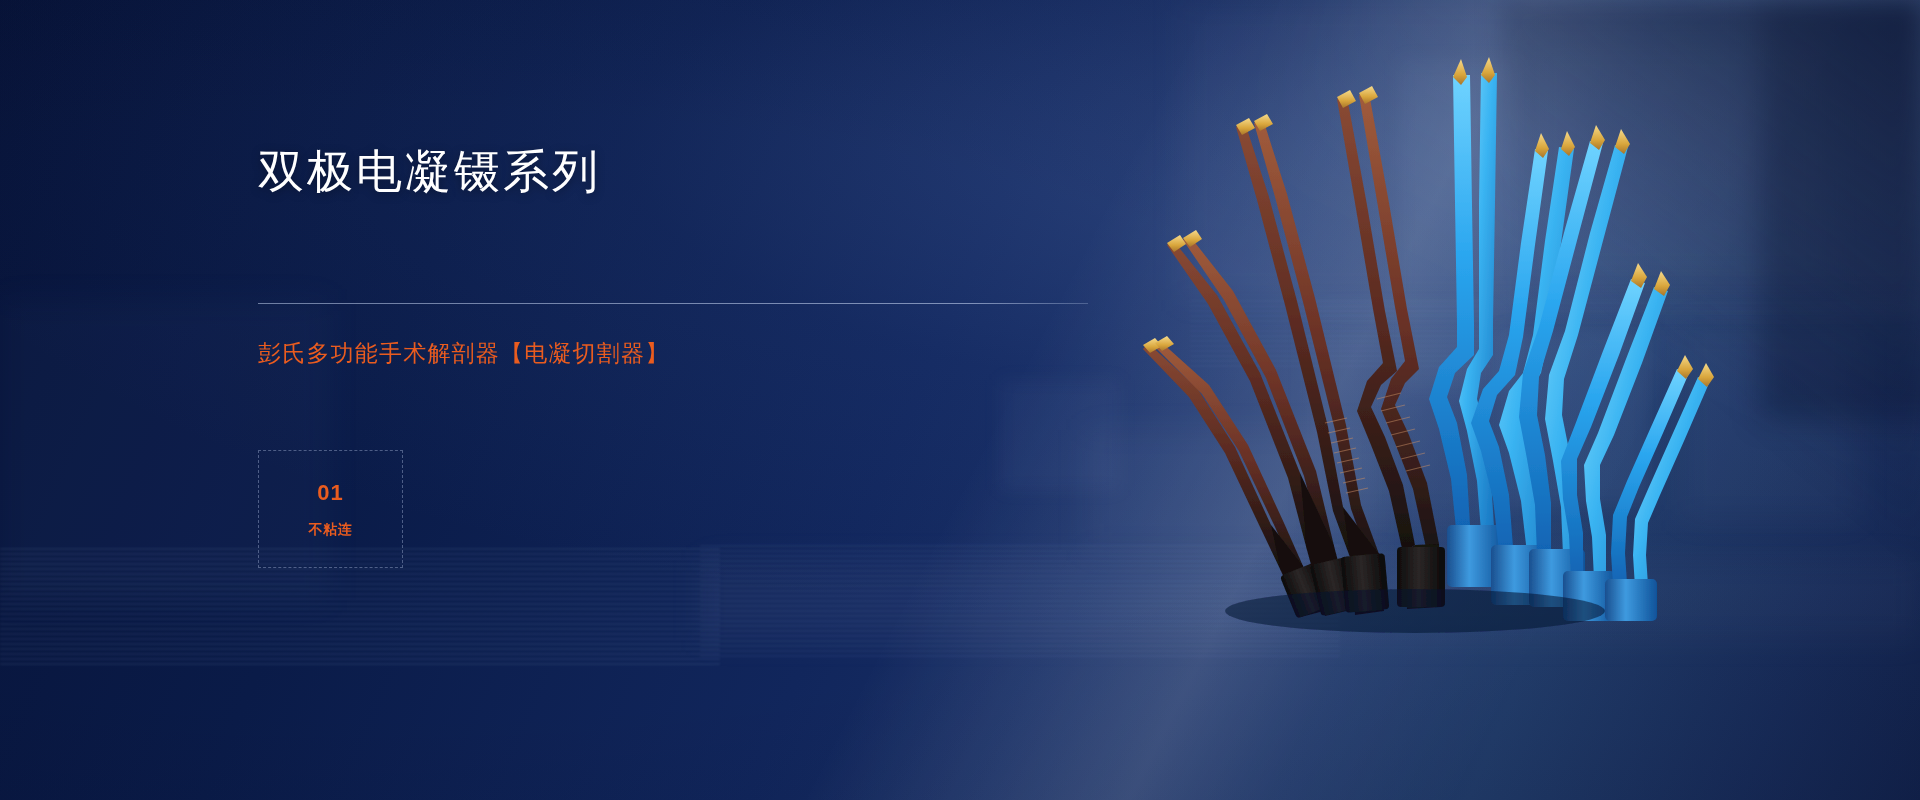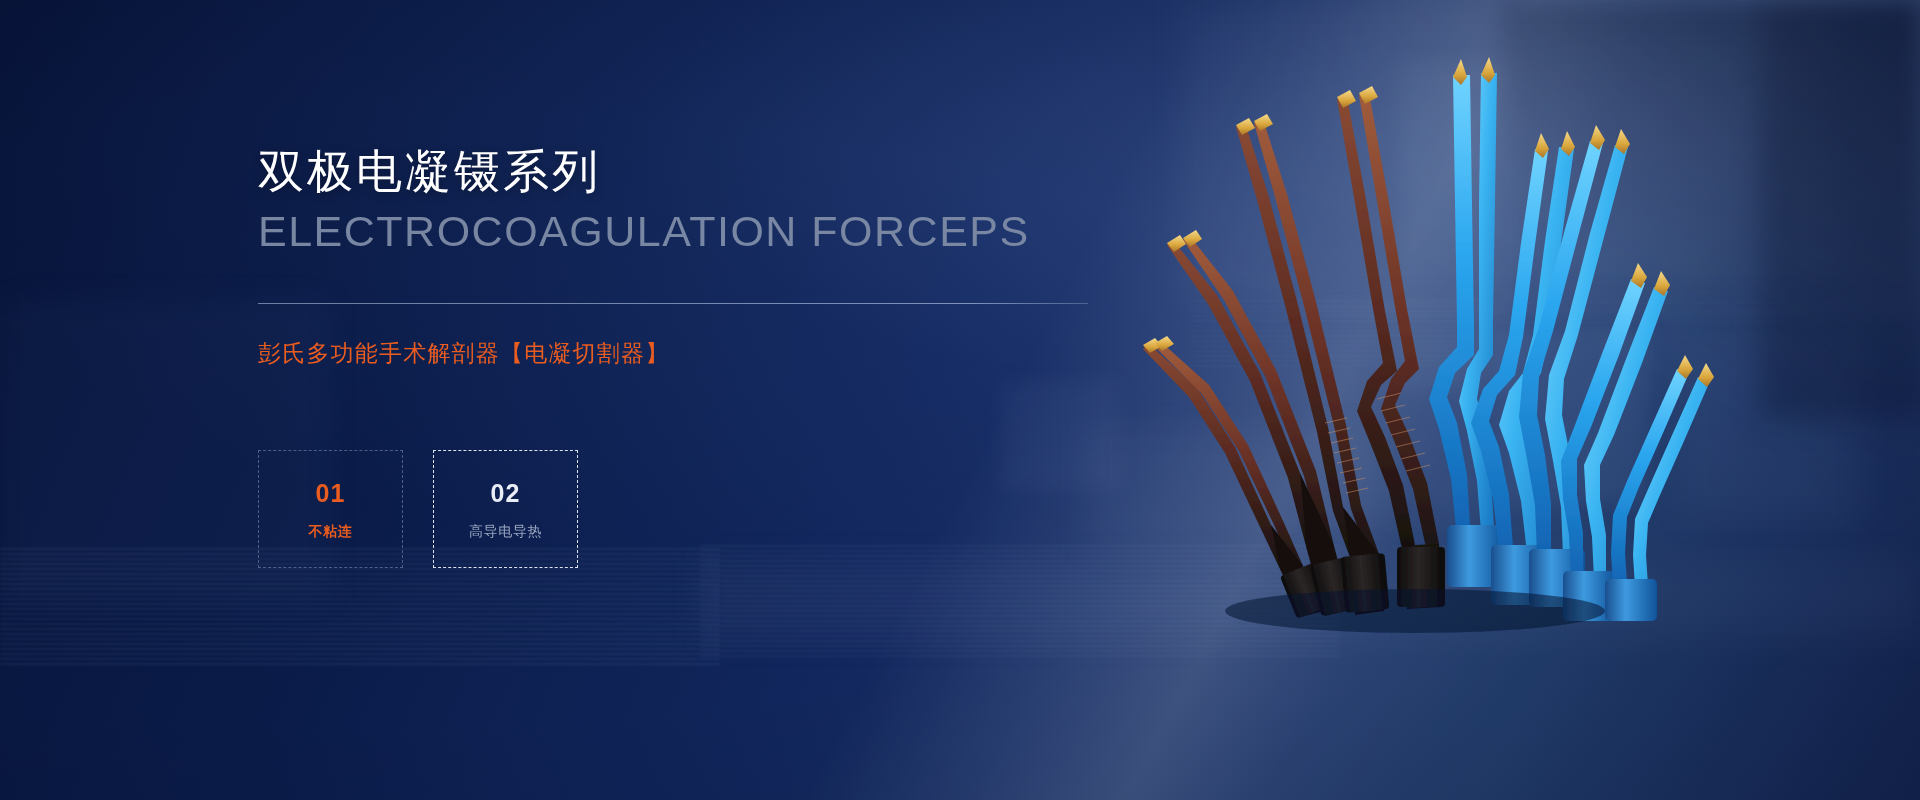--- a/index.html
+++ b/index.html
@@ -55,21 +55,21 @@
     background:linear-gradient(to right, rgba(190,205,235,0.55), rgba(190,205,235,0.62) 86%, rgba(190,205,235,0.28)); }
 
   .subtitle{ position:absolute; top:338px; left:0; color:#ea5c1f;
     font-size:23px; letter-spacing:1.2px; font-weight:400; white-space:nowrap; }
 
   
   .features{ position:absolute; top:450px; left:0; display:flex; gap:30px; }
   .fbox{ width:145px; height:118px; position:relative;
     display:flex; flex-direction:column; align-items:center; justify-content:center;
     border:1px dashed rgba(150,168,205,0.55); }
-  .fbox .num{ font-size:25px; font-weight:700; letter-spacing:1px; line-height:1;
+  .fbox .num{ font-size:22px; font-weight:700; letter-spacing:1px; line-height:1;
     color:#e9edf5; margin-bottom:18px; }
   .fbox .lab{ font-size:14px; letter-spacing:.6px; line-height:1; color:#9aa7c0; }
   .fbox.active{ border-color:rgba(150,165,200,0.48); }
   .fbox.active .num{ color:#ea5c1f; }
   .fbox.active .lab{ color:#ea5c1f; font-weight:700; }
   .fbox.bright{ border-color:rgba(240,245,255,0.92); }
 
   
   .forceps{ position:absolute; left:1085px; top:55px; width:560px; height:560px; z-index:5; }
   .forceps svg{ width:100%; height:100%; overflow:visible; }
@@ -251,36 +251,31 @@
 
         <ellipse cx="330" cy="556" rx="190" ry="22" fill="#06122f" opacity=".55"></ellipse>
       </g>
     </svg>
   </div>
 
   <div class="content">
 
     <div class="title-cn">双极电凝镊系列</div>
 
-    <div class="title-en">ELECTROCOAGULATION FORCEPS</div>
 
     <div class="divider"></div>
 
     <div class="subtitle">彭氏多功能手术解剖器【电凝切割器】</div>
 
     <div class="features">
 
       <div class="fbox active">
         <div class="num">01</div>
         <div class="lab">不粘连</div>
       </div>
 
-      <div class="fbox bright">
-        <div class="num">02</div>
-        <div class="lab">高导电导热</div>
-      </div>
 
 
 
     </div>
   </div>
 
 </div>
 
 </body></html>

